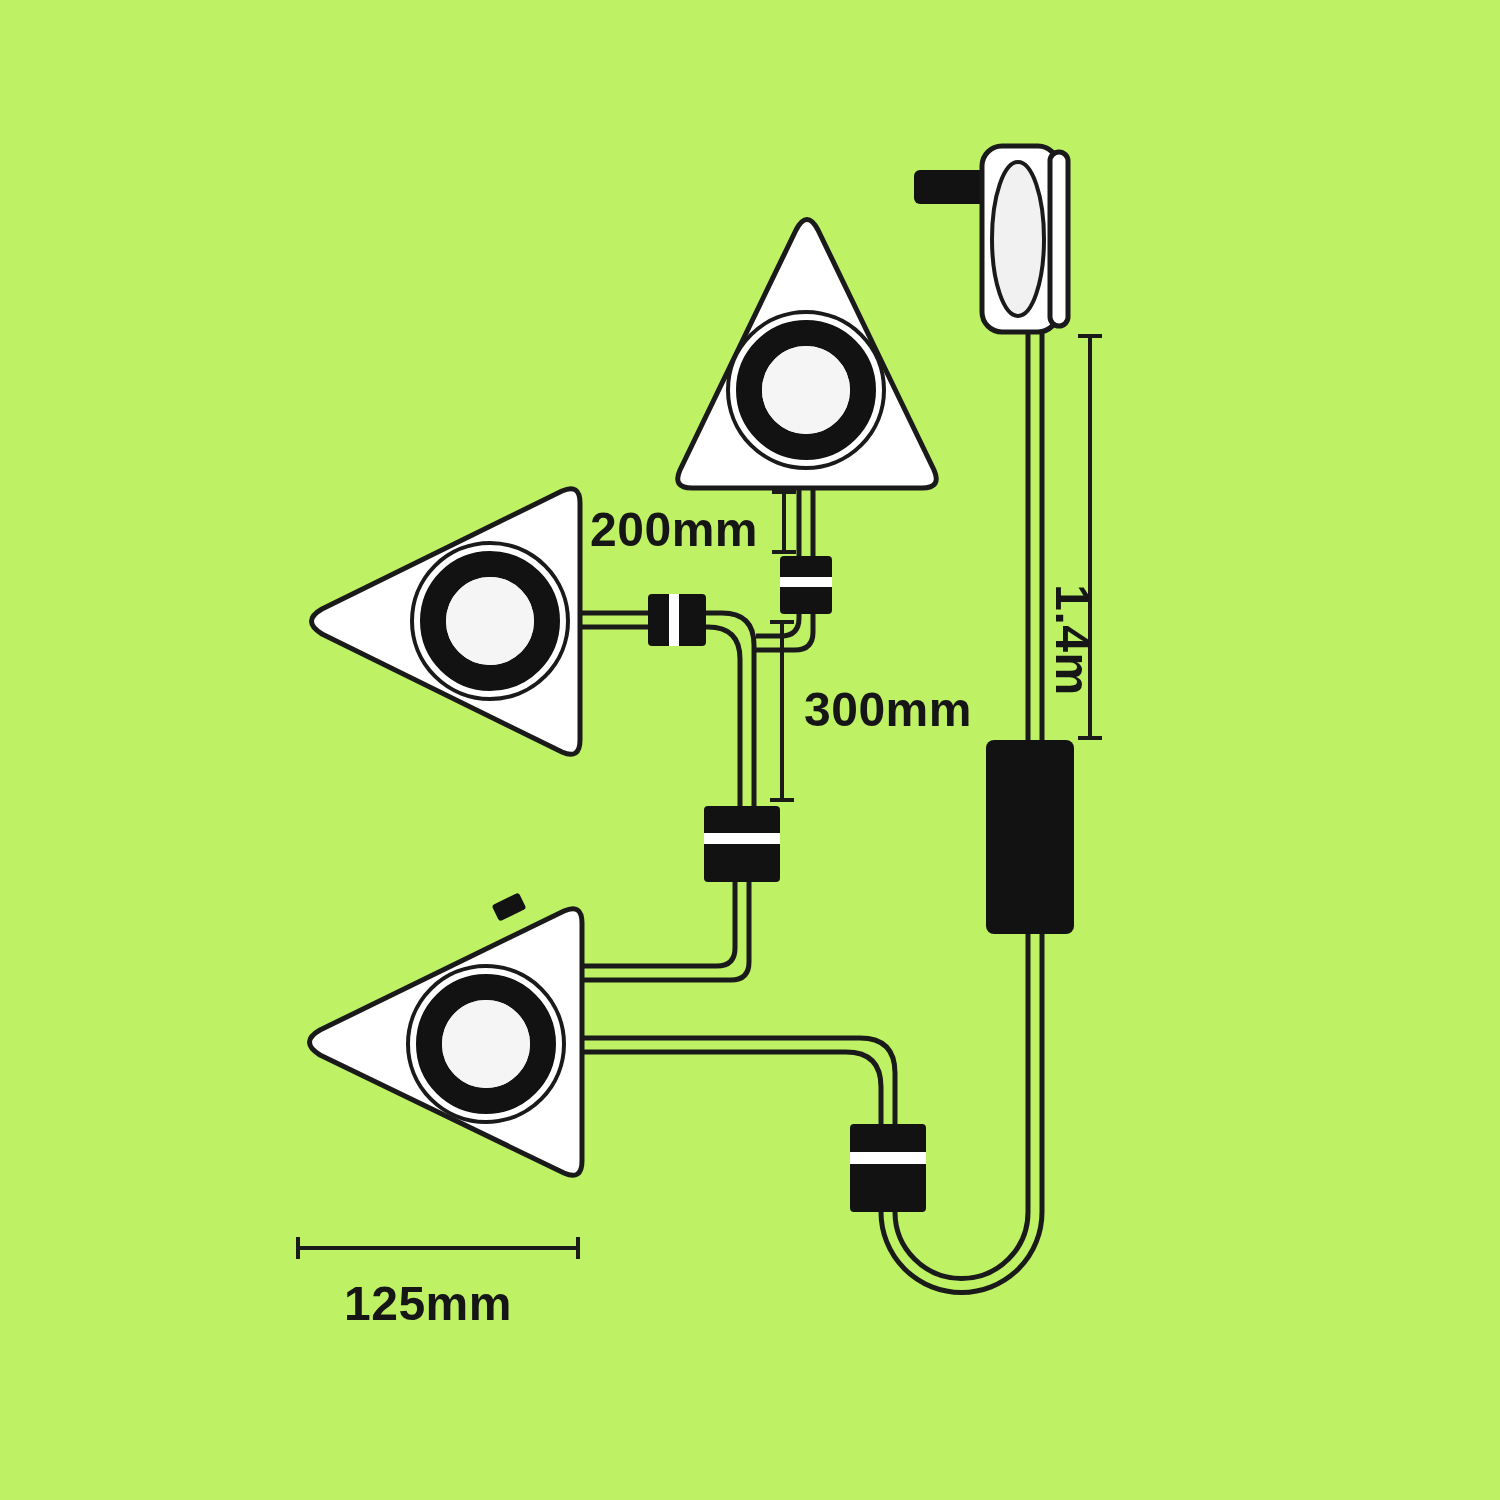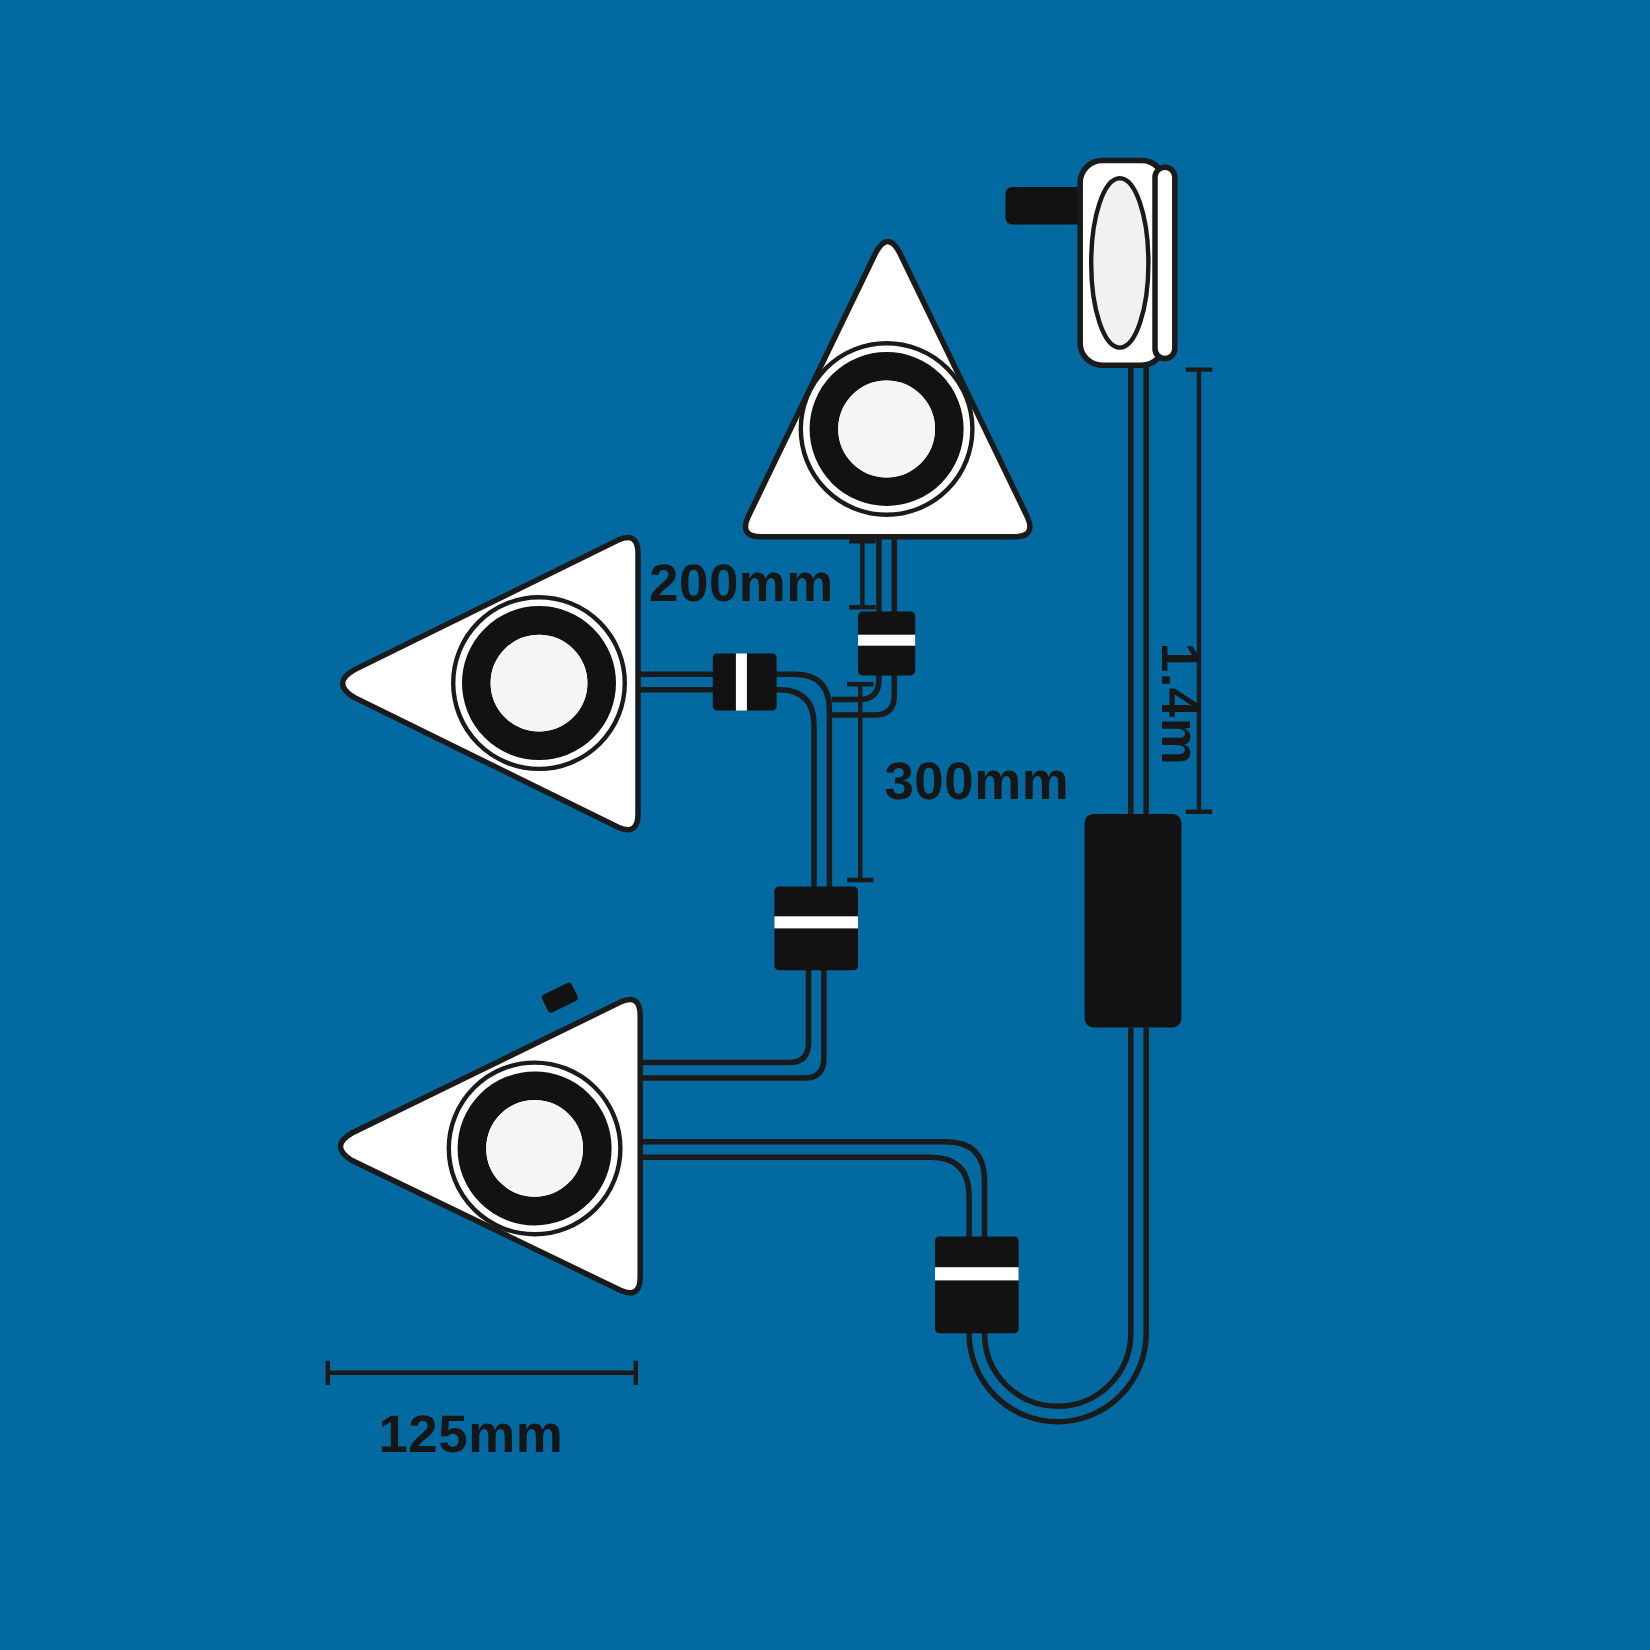--- a/index.html
+++ b/index.html
@@ -1,16 +1,16 @@
 <!DOCTYPE html>
 <html><head>
 <meta charset="utf-8">
 <style>
   html,body{margin:0;padding:0;background:#ffffff;}
-  .canvas{position:relative;width:1500px;height:1500px;background:#0369a1;overflow:hidden;}
+  .canvas{position:relative;width:1500px;height:1500px;background:#bef264;overflow:hidden;}
   svg{display:block;width:1500px;height:1500px;}
   .outline{fill:#ffffff;stroke:#1a1a1a;stroke-width:5;}
   .cable{fill:none;stroke:#1a1a1a;stroke-width:5;}
   .dim{fill:none;stroke:#1a1a1a;stroke-width:4;}
   .dark{fill:#121212;stroke:none;}
   .stripe{fill:#ffffff;stroke:none;}
   .dim-label{
     font-family:"Liberation Sans","DejaVu Sans",sans-serif;
     font-size:48px;font-weight:600;fill:#161616;letter-spacing:0.5px;
   }

